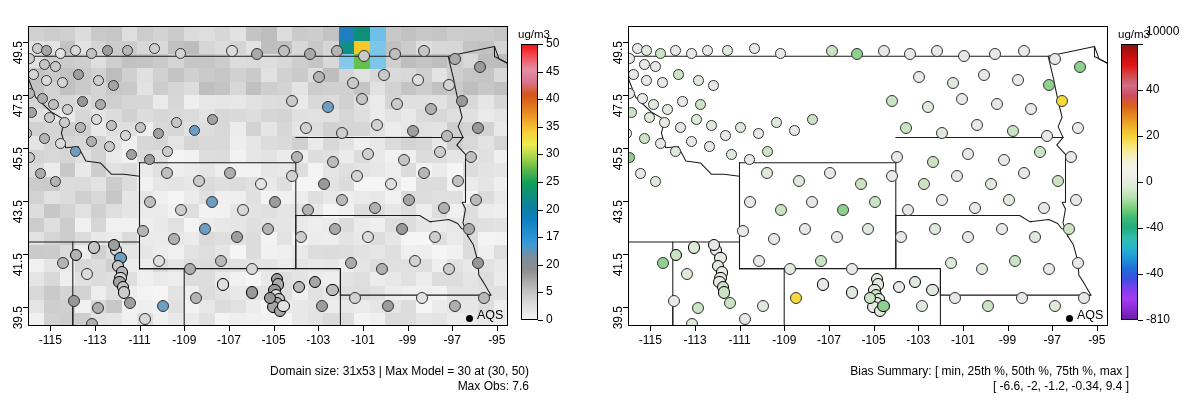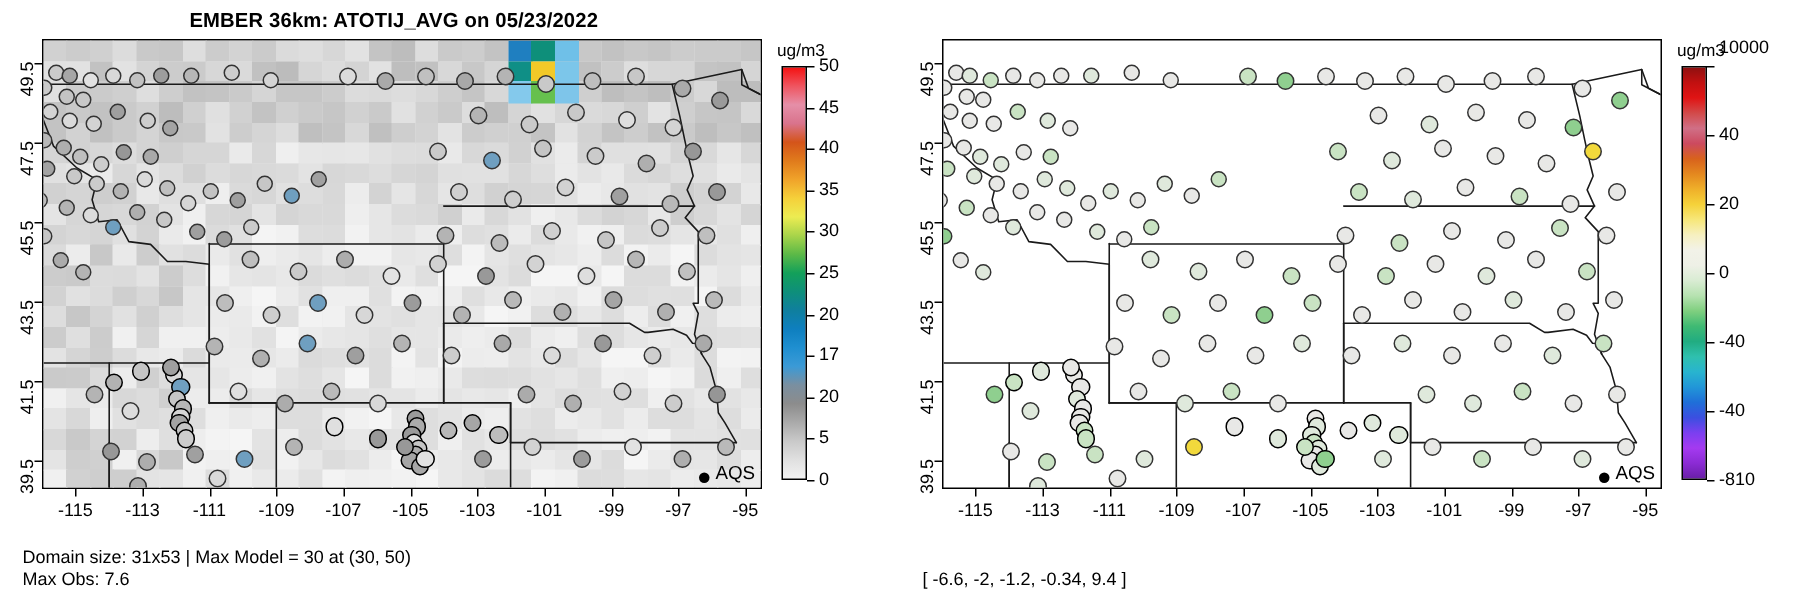--- a/index.html
+++ b/index.html
@@ -36,34 +36,33 @@
   .xlab{position:absolute;font-size:12px;text-align:center;width:40px;}
   .ylab{position:absolute;font-size:12px;text-align:right;width:34px;
         transform-origin:100% 50%;}
 
   
   .cbar{position:absolute;width:17px;border:1px solid #000;box-sizing:border-box;}
   .cbunit{position:absolute;font-size:11.5px;white-space:nowrap;}
   .cblab{position:absolute;font-size:12px;white-space:nowrap;}
   .cbtick{position:absolute;height:1px;width:5px;background:#000;}
 
-  .caption{position:absolute;left:15px;width:525px;text-align:left;font-size:12px;line-height:14px;}
+  .caption{position:absolute;left:4px;width:525px;text-align:right;font-size:12px;line-height:14px;}
   .cap1{top:364px;}
   .cap2{top:379px;}
 
   .aqs-dot{position:absolute;width:7px;height:7px;border-radius:50%;background:#000;}
   .aqs-text{position:absolute;font-size:12.5px;}
 </style>
 </head>
 <body>
 
 <div class="figure">
 
   <div class="panel left">
-    <div class="panel-title">EMBER 36km: ATOTIJ_AVG on 05/23/2022</div>
 
     <div class="plotbox model" id="plot-model">
       <div id="cells-model">
           <div class="cell" style="left:0.00px;top:0.00px;width:16.08px;height:14.24px;background:rgb(209,209,209);"></div>
           <div class="cell" style="left:15.48px;top:0.00px;width:16.08px;height:14.24px;background:rgb(204,204,204);"></div>
           <div class="cell" style="left:30.97px;top:0.00px;width:16.08px;height:14.24px;background:rgb(208,208,208);"></div>
           <div class="cell" style="left:46.45px;top:0.00px;width:16.08px;height:14.24px;background:rgb(220,220,220);"></div>
           <div class="cell" style="left:61.94px;top:0.00px;width:16.08px;height:14.24px;background:rgb(201,201,201);"></div>
           <div class="cell" style="left:77.42px;top:0.00px;width:16.08px;height:14.24px;background:rgb(199,199,199);"></div>
           <div class="cell" style="left:92.90px;top:0.00px;width:16.08px;height:14.24px;background:rgb(222,222,222);"></div>
@@ -1262,16 +1261,17 @@
         <div class="cbtick" style="left:538px;top:182.0px;"></div>
         <div class="cblab" style="left:546px;top:174.0px;">0</div>
         <div class="cbtick" style="left:538px;top:136.0px;"></div>
         <div class="cblab" style="left:546px;top:128.0px;">20</div>
         <div class="cbtick" style="left:538px;top:90.0px;"></div>
         <div class="cblab" style="left:546px;top:82.0px;">40</div>
         <div class="cbtick" style="left:538px;top:44.0px;"></div>
         <div class="cblab" style="left:546px;top:24px;">10000</div>
       </div>
 
+    <div class="caption cap1">Bias Summary: [ min, 25th %, 50th %, 75th %, max ]</div>
     <div class="caption cap2">[ -6.6,  -2,  -1.2,  -0.34,  9.4 ]</div>
   </div>
 
 </div>
 
 </body></html>

